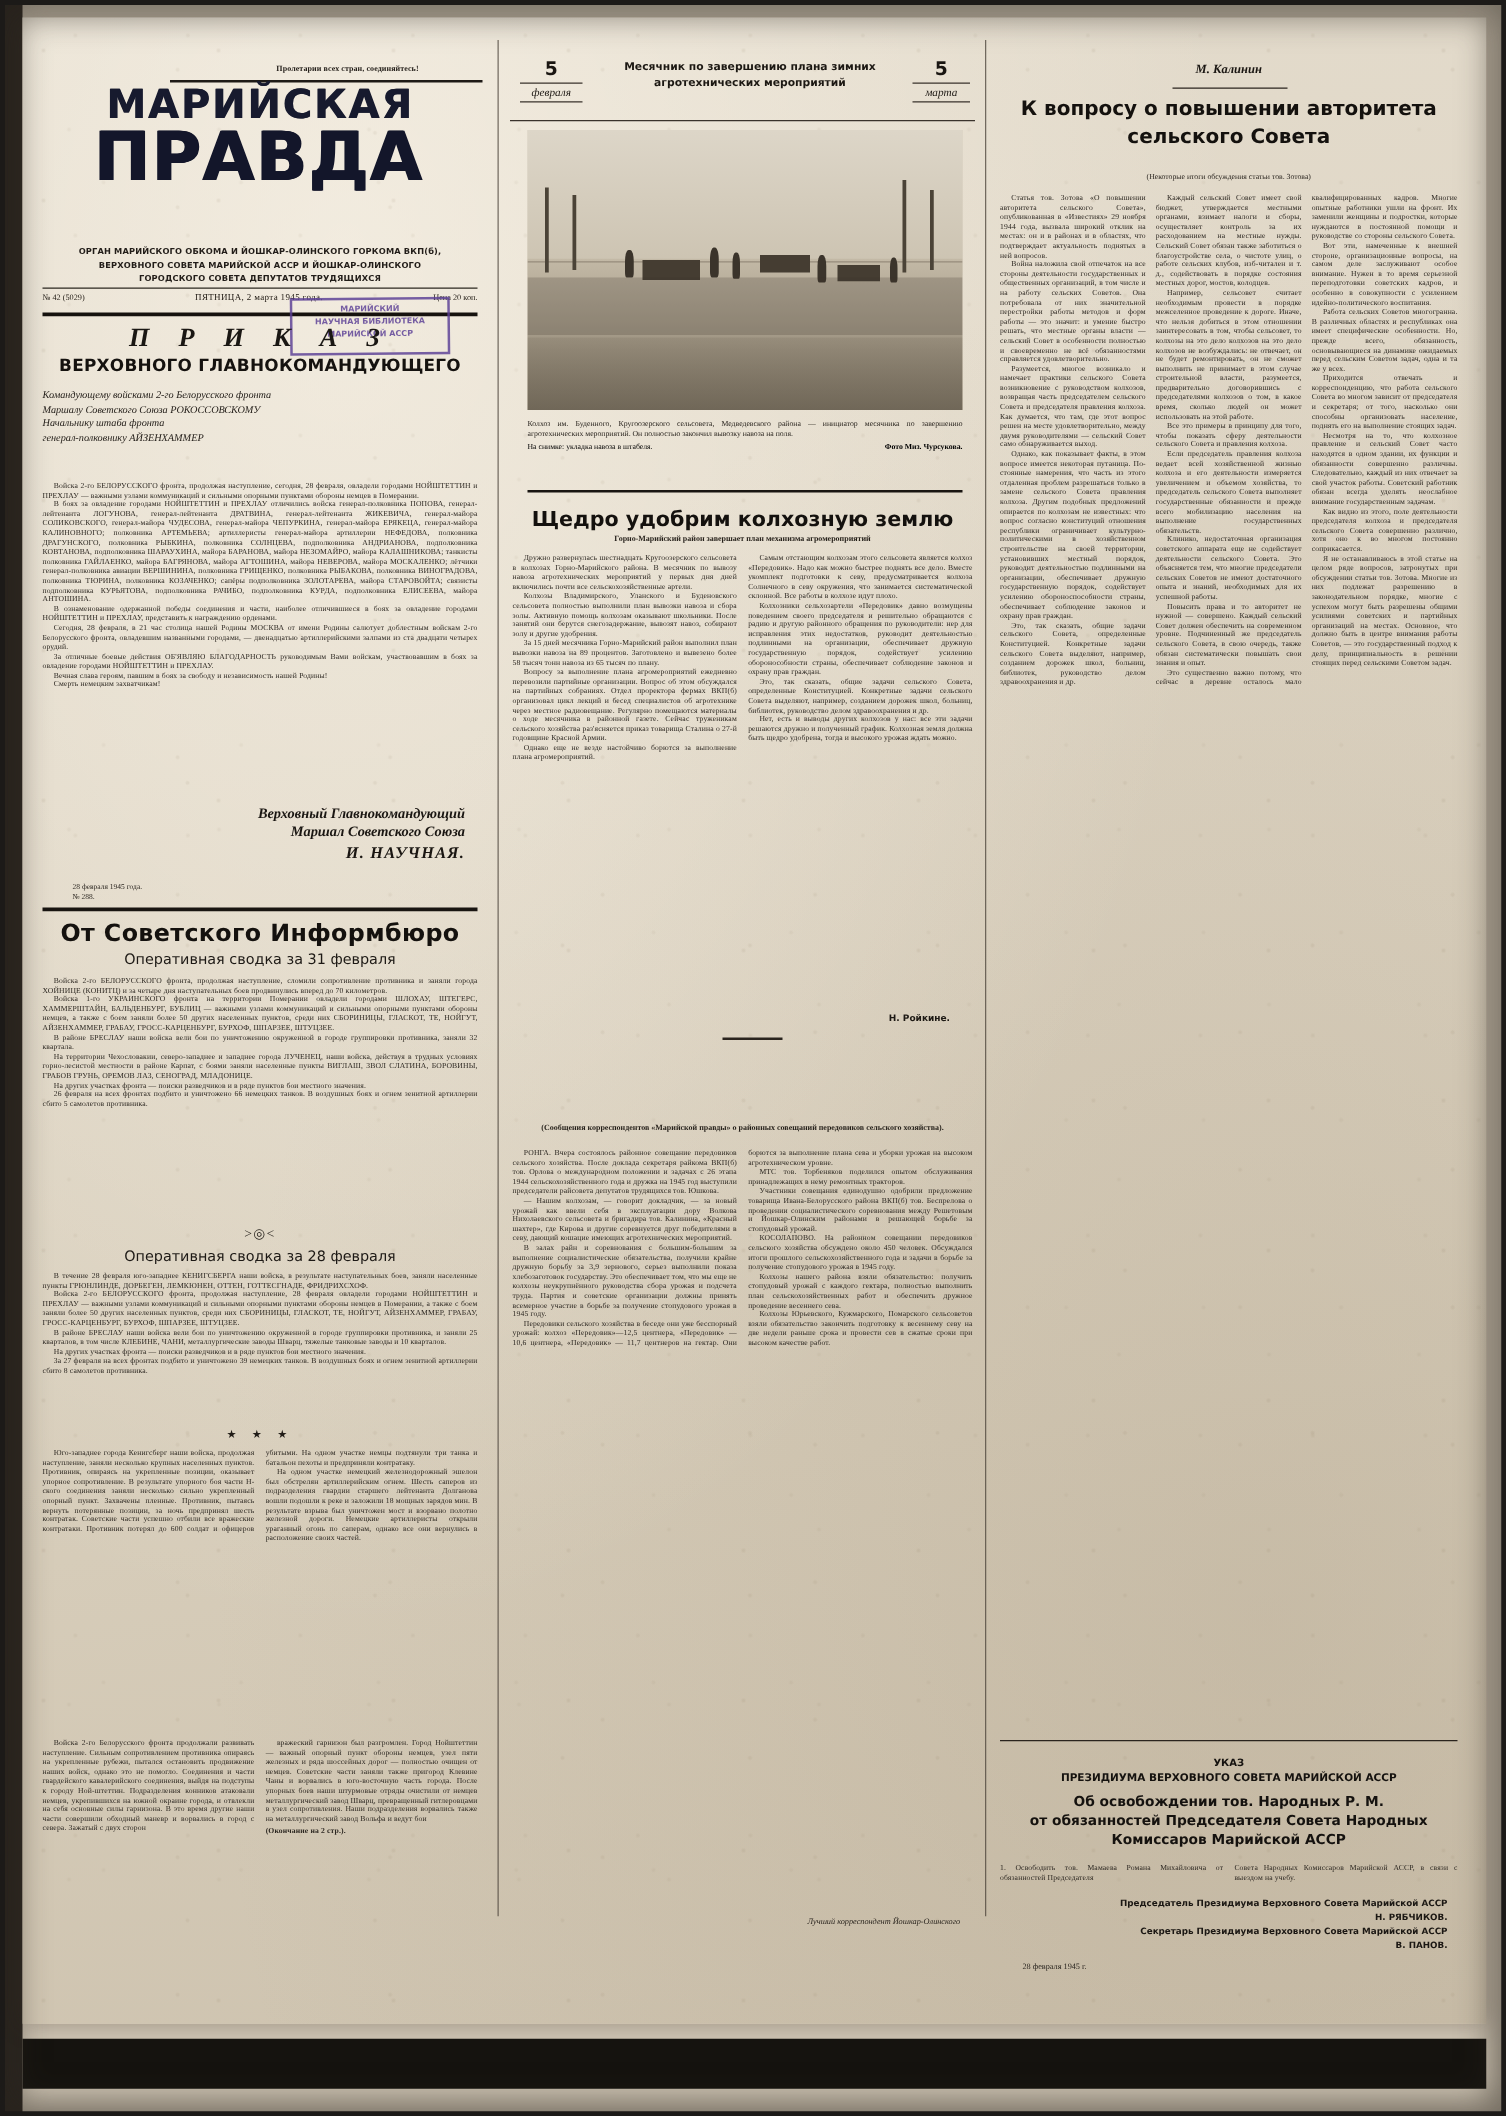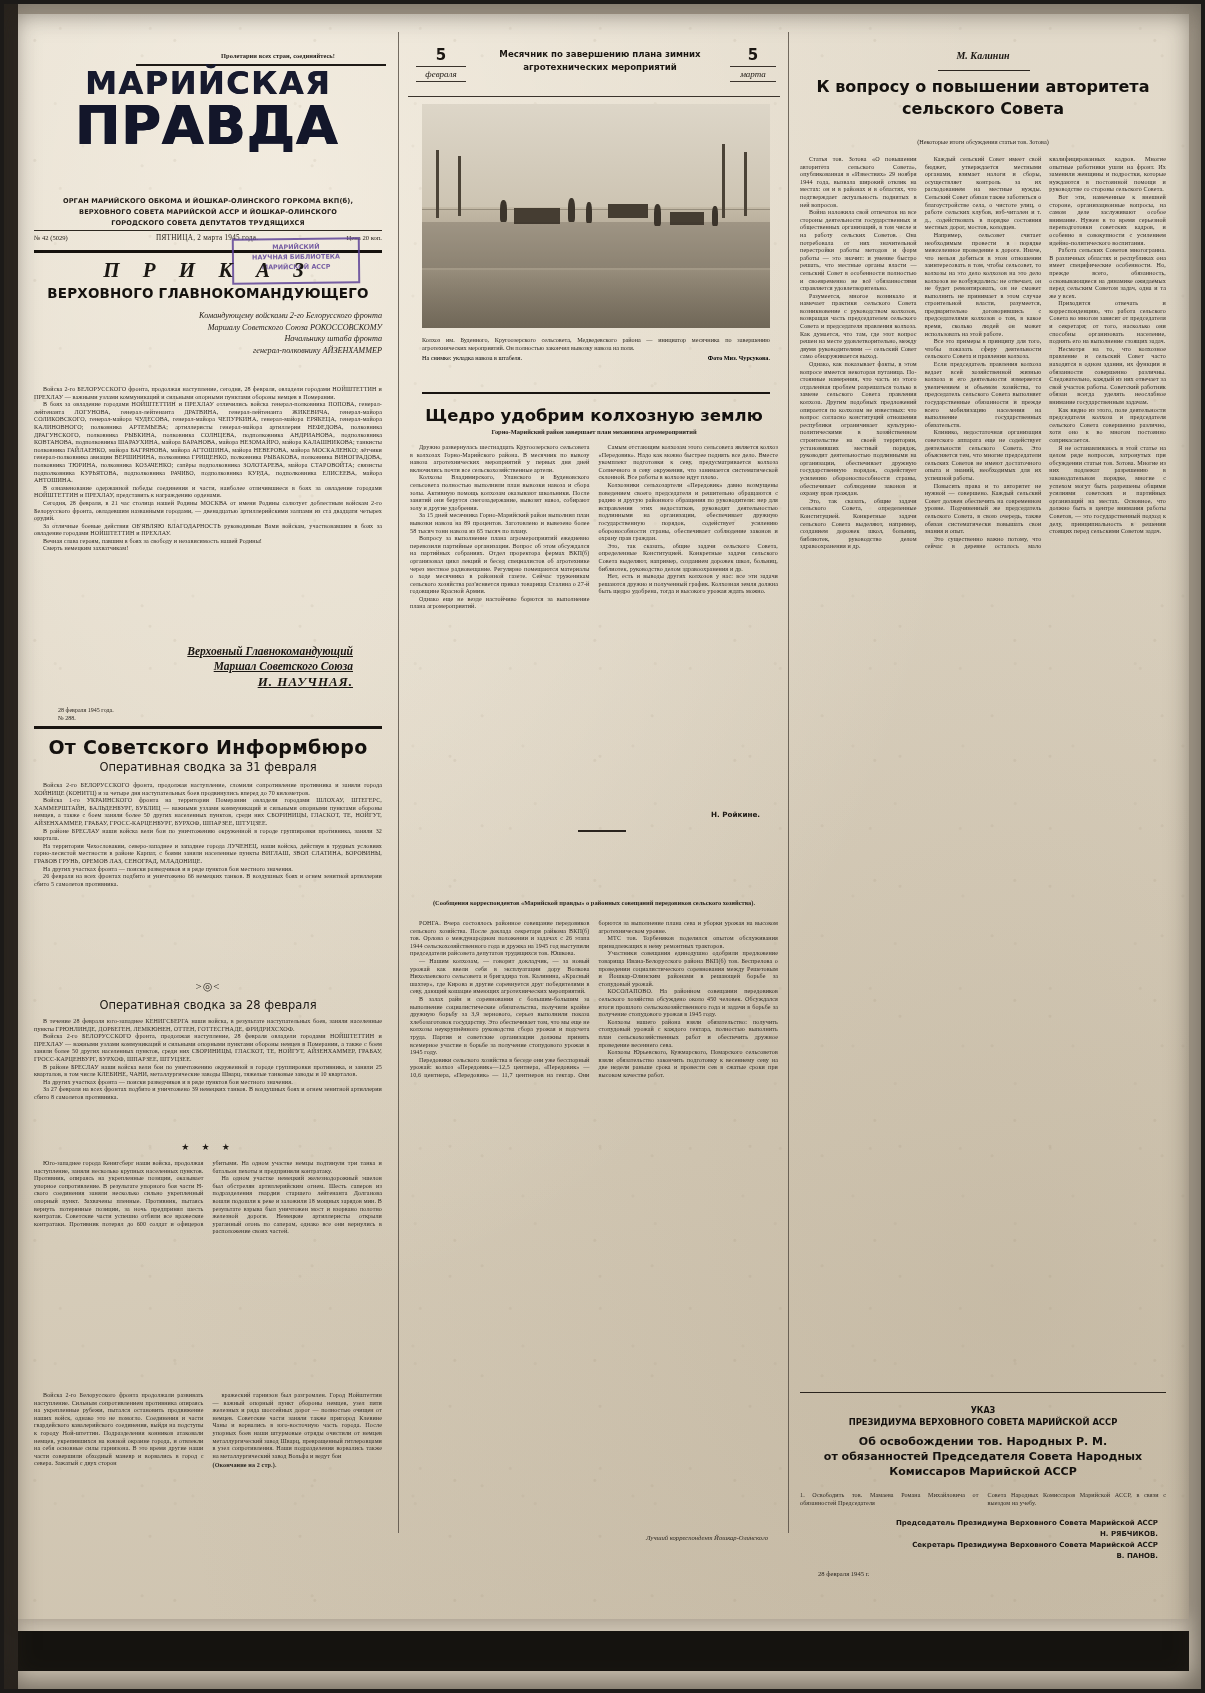--- a/index.html
+++ b/index.html
@@ -83,26 +83,26 @@
     font-family:"DejaVu Sans",sans-serif;font-weight:bold;
     font-size:6.4px;line-height:10px;text-align:center;
     transform:rotate(-.6deg);opacity:.82;padding-top:2px;box-sizing:border-box;}
 
   
   #prikaz{position:absolute;left:16px;top:244px;width:348px;text-align:center;}
   #prikaz .w1{font-family:"Liberation Serif",serif;font-style:italic;font-weight:bold;
     font-size:21px;letter-spacing:9px;color:#1a1713;text-align:center;}
   #prikaz .w2{font-family:"DejaVu Sans",sans-serif;font-weight:bold;font-size:13.5px;
     letter-spacing:.2px;color:#15120f;margin-top:2px;}
-  #addr{position:absolute;left:16px;top:296px;width:348px;text-align:right;
+  #addr{position:absolute;left:16px;top:296px;width:348px;text-align:left;
     font-style:italic;font-size:8.2px;line-height:11.5px;color:#201b16;}
   #prikazbody{position:absolute;left:16px;top:372px;width:348px;}
-  #sign{position:absolute;left:13px;top:630px;width:348px;text-align:right;
+  #sign{position:absolute;left:32px;top:630px;width:348px;text-align:right;
     font-style:italic;font-weight:bold;font-size:11.5px;line-height:15px;color:#1a1612;
-    padding-right:26px;box-sizing:border-box;text-decoration:underline;}
+    padding-right:26px;box-sizing:border-box;}
   #sign .stalin{font-size:13px;letter-spacing:1px;}
   #dateno{position:absolute;left:40px;top:692px;font-size:6px;line-height:8px;color:#2b2620;}
   #rule3{position:absolute;left:16px;top:712px;width:348px;height:2.6px;background:#191511;}
 
   
   #sib{position:absolute;left:16px;top:722px;width:348px;text-align:center;}
   #sib .t{font-family:"DejaVu Sans",sans-serif;font-weight:bold;font-size:19px;
     letter-spacing:.3px;color:#14110e;}
   #sib .s{font-family:"DejaVu Sans",sans-serif;font-size:11.5px;color:#1d1915;margin-top:2px;}
   #sibbody{position:absolute;left:16px;top:768px;width:348px;}

